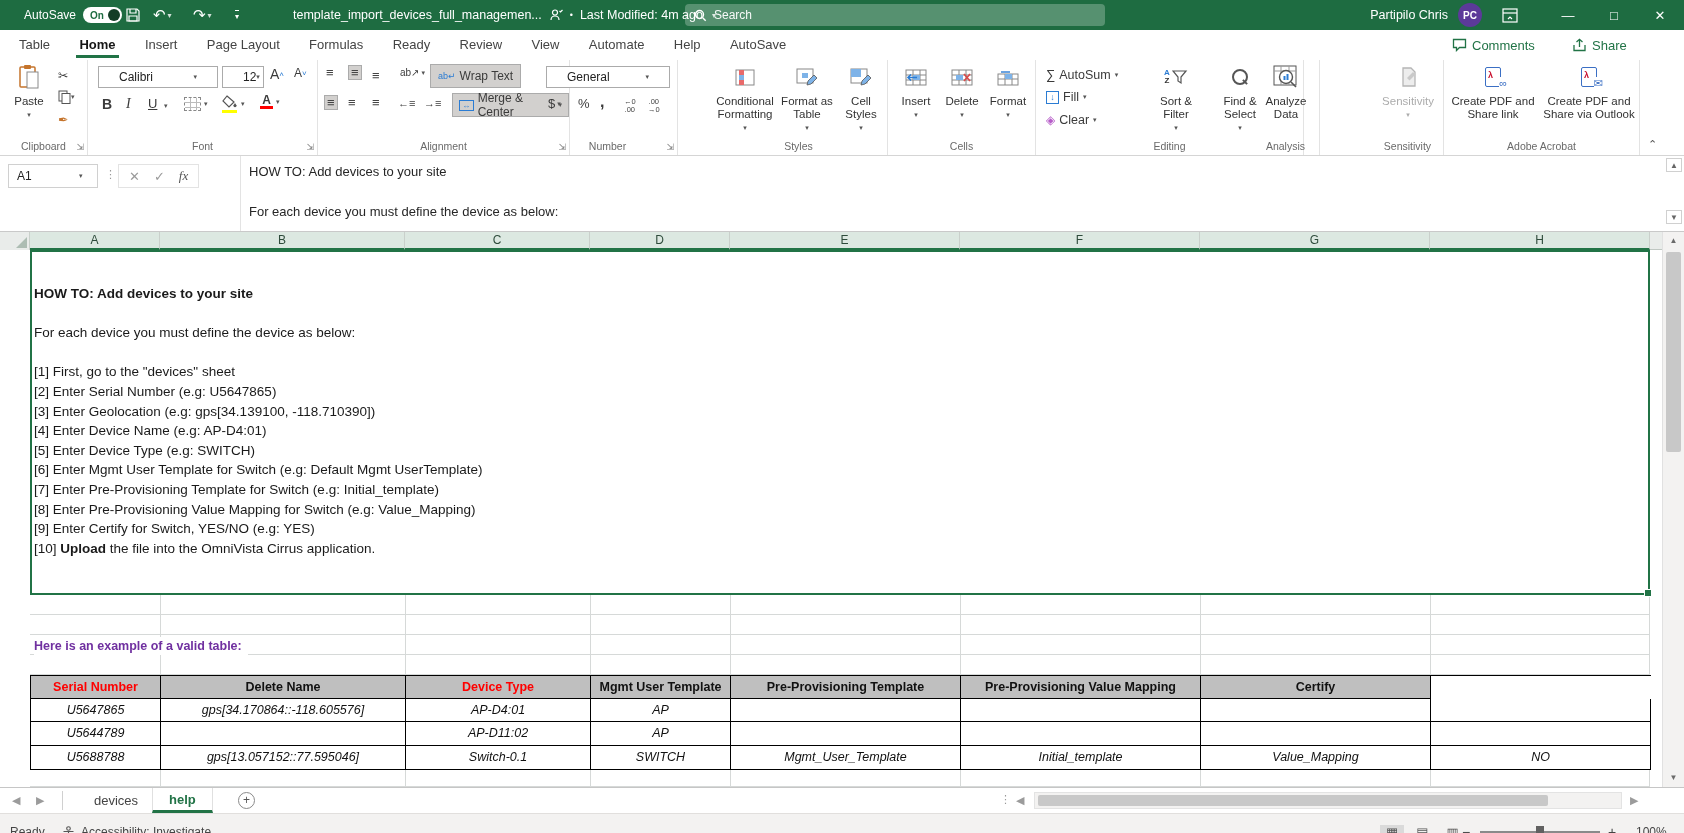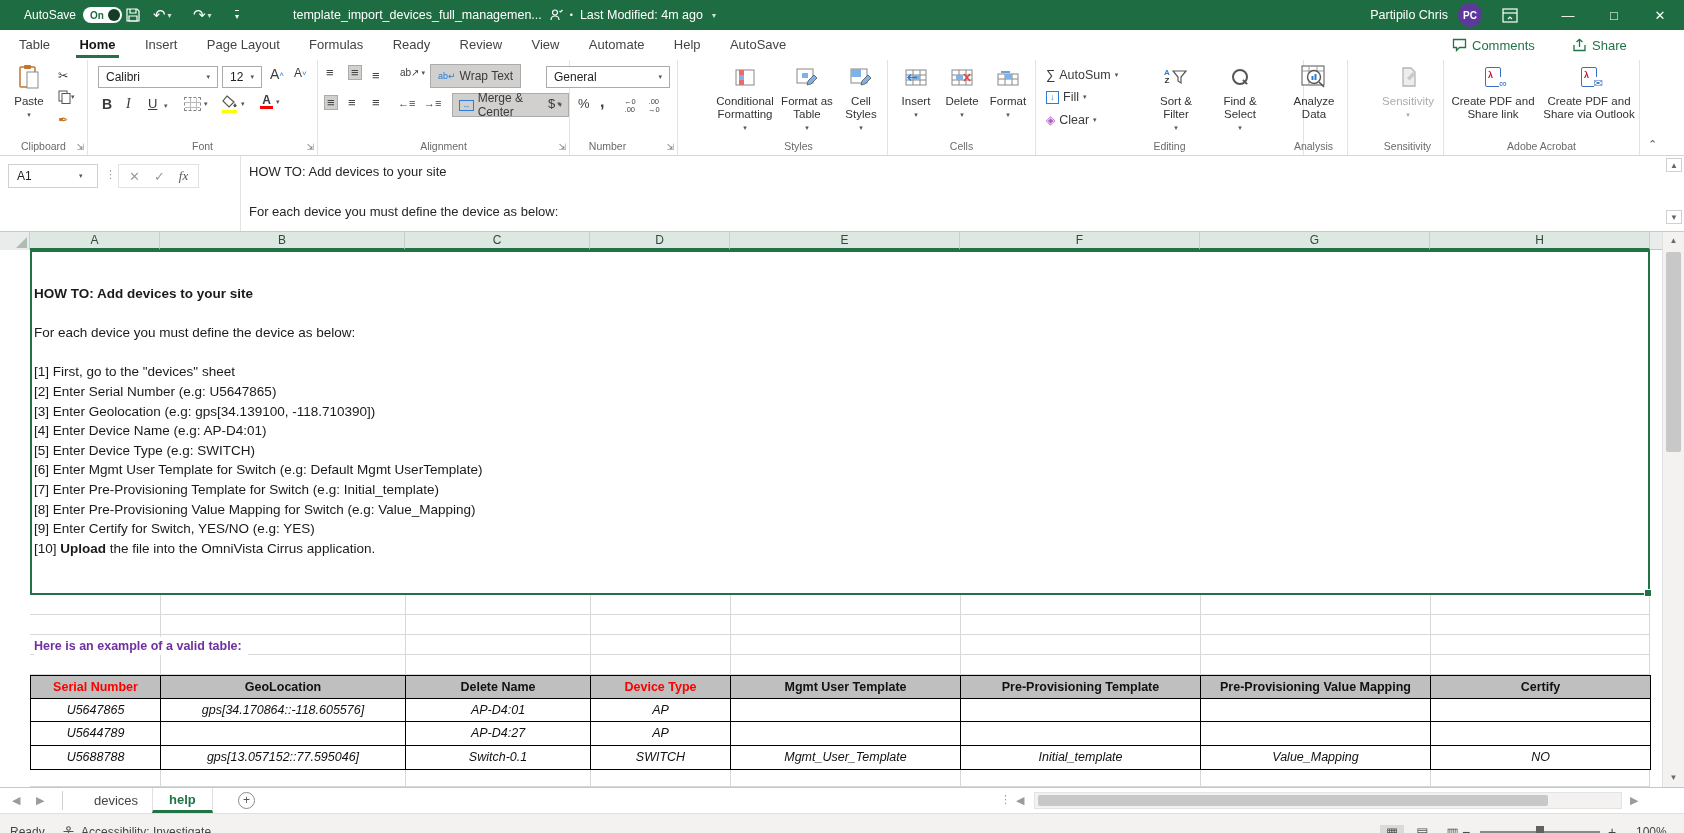--- a/index.html
+++ b/index.html
@@ -31,21 +31,21 @@
 
   
   .ribbon { position:absolute; left:0; top:60px; width:1684px; height:96px; background:#fff; border-bottom:1px solid #D5D5D5; }
   .rgroup { position:absolute; top:0; height:95px; border-right:1px solid #E3E3E3; }
   .glabel { position:absolute; bottom:3px; left:0; right:0; text-align:center; font-size:10.5px; color:#6a6a6a; }
   .launcher { position:absolute; bottom:3px; right:3px; font-size:9px; color:#7a7a7a; }
   .bigbtn { position:absolute; top:2px; display:flex; flex-direction:column; align-items:center; text-align:center; font-size:11.5px; color:#333; line-height:13px; }
   .bigbtn .bic { height:30px; display:flex; align-items:center; justify-content:center; margin-bottom:3px; }
   .dd { font-size:7px; color:#555; }
   .minibtn { position:absolute; display:flex; align-items:center; font-size:12.5px; color:#3b3b3b; }
-  .combo { position:absolute; border:1px solid #ABABAB; background:#fff; font-size:12px; color:#222; display:flex; align-items:center; padding:0 7px; justify-content:space-between; }
+  .combo { position:absolute; border:1px solid #ABABAB; background:#fff; font-size:12px; color:#222; display:flex; align-items:center; padding:0 20px; justify-content:space-between; }
   .pressed { background:#D2D0CE; border:1px solid #ABABAB; }
   .grid-ic { width:17px; height:14px; border:1px solid #888; position:relative; background:
      linear-gradient(#bbb,#bbb) 0 4px/100% 1px no-repeat,
      linear-gradient(#bbb,#bbb) 0 9px/100% 1px no-repeat,
      linear-gradient(#bbb,#bbb) 5px 0/1px 100% no-repeat,
      linear-gradient(#bbb,#bbb) 11px 0/1px 100% no-repeat,#fff; }
   .mag { width:11px; height:11px; border:2px solid #555; border-radius:50%; position:relative; }
   .mag::after { content:""; position:absolute; width:6px; height:2px; background:#555; transform:rotate(45deg); left:8px; top:10px; }
   .doc-ic { width:16px; height:20px; border:1.5px solid #3B6FC4; border-radius:2px; position:relative; background:#fff; }
   .doc-ic .pdfa { position:absolute; left:2px; top:1px; color:#C8102E; font-size:9px; font-weight:bold; }
@@ -136,20 +136,27 @@
       <span style="font-size:12.5px;">template_import_devices_full_managemen...</span>
       <svg width="14" height="14" viewBox="0 0 14 14">
           <circle cx="6" cy="4.5" r="2.5" fill="none" stroke="#fff" stroke-width="1.2"></circle>
           <path d="M2 12c0-2.5 2-4 4-4s4 1.5 4 4" fill="none" stroke="#fff" stroke-width="1.2"></path>
           <path d="M10.5 3l1 1 2-2" fill="none" stroke="#fff" stroke-width="1.2"></path>
         </svg>
       <span style="font-size:9px;">•</span>
       <span style="font-size:12.5px;">Last Modified: 4m ago</span>
       <span class="chev">▾</span>
     </div>
+    <div class="searchbox">
+      <svg width="13" height="13" viewBox="0 0 13 13">
+          <circle cx="5.5" cy="5.5" r="4" fill="none" stroke="#fff" stroke-width="1.4"></circle>
+          <path d="M8.7 8.7l3 3" stroke="#fff" stroke-width="1.4"></path>
+        </svg>
+      <input type="text" placeholder="Search" style="">
+    </div>
     <div class="itm" style="left:1352px;width:96px;justify-content:flex-end;font-size:12.5px;">Partipilo Chris</div>
     <div class="itm" style="left:1458px;">
       <span class="avatar">PC</span>
     </div>
     <div class="itm" style="left:1502px;">
       <svg width="16" height="15" viewBox="0 0 16 15">
           <rect x="1" y="1" width="14" height="13" fill="none" stroke="#fff" stroke-width="1.2"></rect>
           <path d="M1 5h14" stroke="#fff" stroke-width="1.2"></path>
           <path d="M6 11l2-2 2 2" fill="none" stroke="#fff" stroke-width="1.2"></path>
         </svg>
@@ -434,21 +441,21 @@
       <div class="bigbtn" style="left:176px;width:56px;">
         <span class="bic">
             <span class="mag" style="width:16px;height:16px;"></span>
           </span>
         <span>Find &amp; Select</span>
         <span class="dd">▾</span>
       </div>
       <div class="glabel">Editing</div>
     </div>
 
-    <div class="rgroup" style="left:1280px;width:68px;text-decoration:underline;">
+    <div class="rgroup" style="left:1252px;width:68px;text-decoration:underline;">
       <div class="bigbtn" style="left:5px;width:58px;">
         <span class="bic">
           <svg width="26" height="24" viewBox="0 0 26 24">
               <rect x="1" y="1" width="22" height="19" fill="#fff" stroke="#555"></rect>
               <path d="M1 6h22M8 1v19M16 1v19" stroke="#999"></path>
               <circle cx="13" cy="12" r="6.5" fill="#fff" stroke="#555" stroke-width="1.4"></circle>
               <rect x="10.5" y="11" width="2" height="4" fill="#2B7CD3"></rect>
               <rect x="13.5" y="9" width="2" height="6" fill="#2B7CD3"></rect>
               <path d="M18 17l5 5" stroke="#555" stroke-width="1.6"></path>
             </svg>
@@ -569,42 +576,41 @@
         <div><span>[10] </span><span style="font-weight:bold;">Upload</span><span> the file into the OmniVista Cirrus application.</span></div>
       </div>
     </div>
     <div class="selborder"></div>
 
     <div class="caption4">Here is an example of a valid table:</div>
 
     <div class="devtable">
       <div class="trow thead">
         <div class="red">Serial Number</div>
-        <div>GeoLocation</div>
         <div>Delete Name</div>
         <div class="red">Device Type</div>
         <div>Mgmt User Template</div>
         <div>Pre-Provisioning Template</div>
         <div>Pre-Provisioning Value Mapping</div>
         <div>Certify</div>
       </div>
       <div class="trow tdata" style="height:23px;line-height:22px;">
         <div>U5647865</div>
         <div>gps[34.170864::-118.605576]</div>
         <div>AP-D4:01</div>
         <div>AP</div>
         <div></div>
         <div></div>
         <div></div>
         <div></div>
       </div>
       <div class="trow tdata" style="height:24px;line-height:23px;">
         <div>U5644789</div>
         <div></div>
-        <div>AP-D4:27</div>
+        <div>AP-D11:02</div>
         <div>AP</div>
         <div></div>
         <div></div>
         <div></div>
         <div></div>
       </div>
       <div class="trow tdata" style="height:24px;line-height:23px;">
         <div>U5688788</div>
         <div>gps[13.057152::77.595046]</div>
         <div>Switch-0.1</div>

